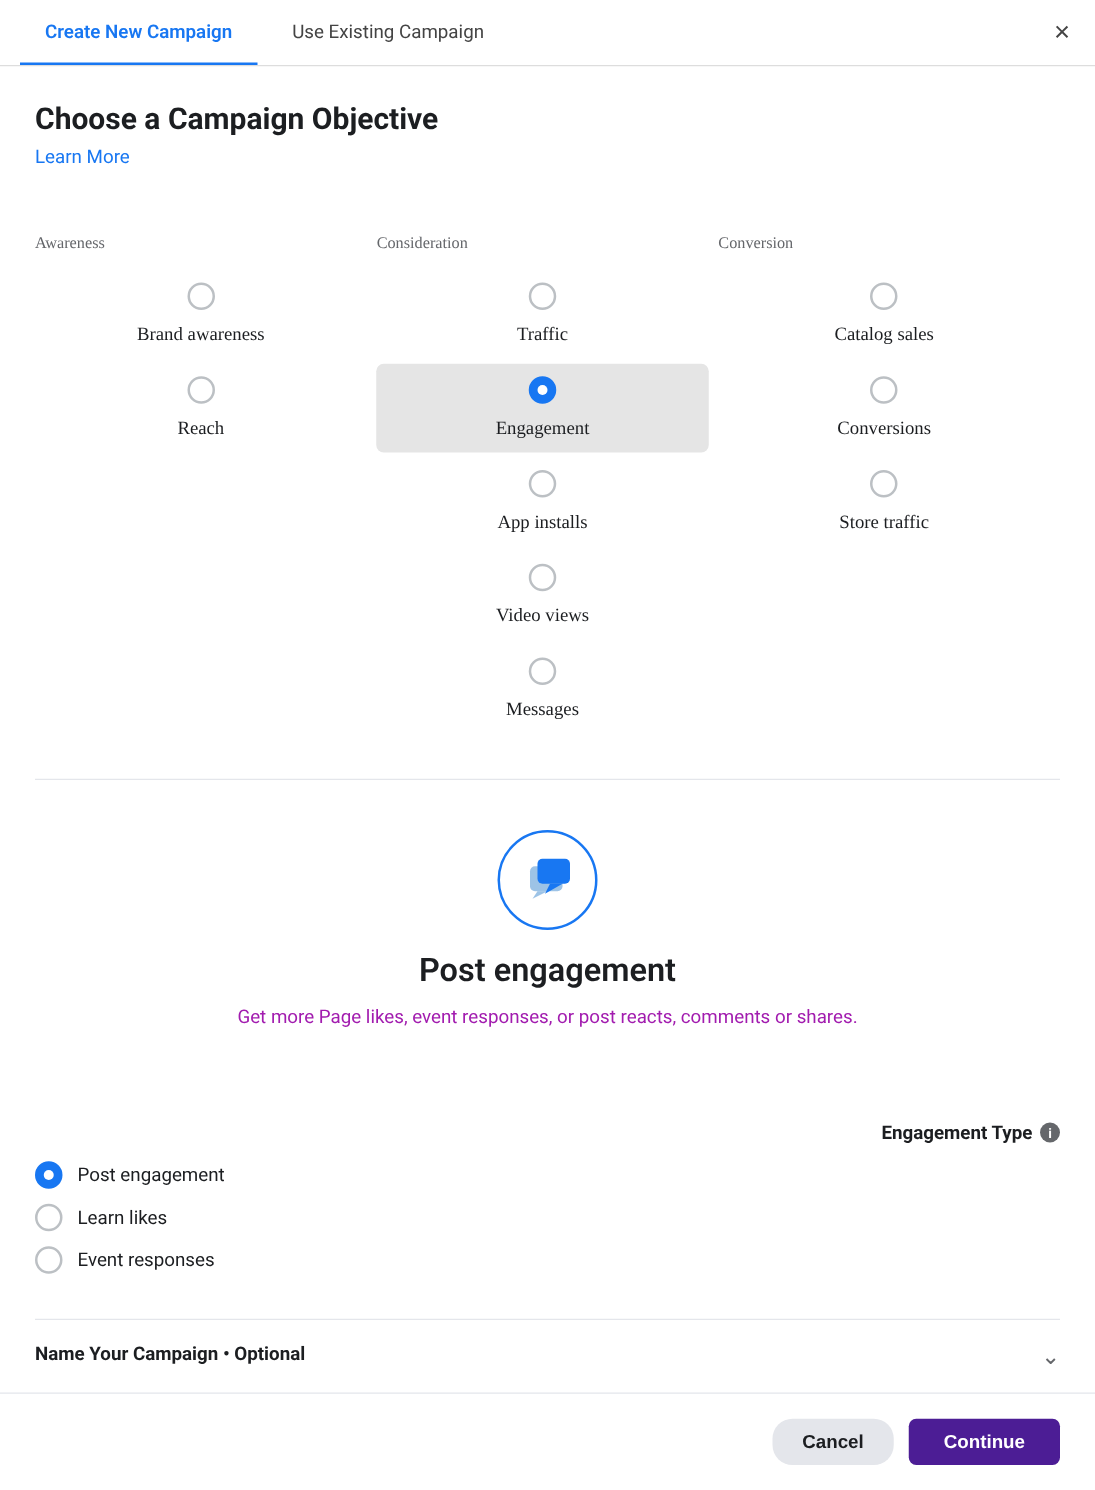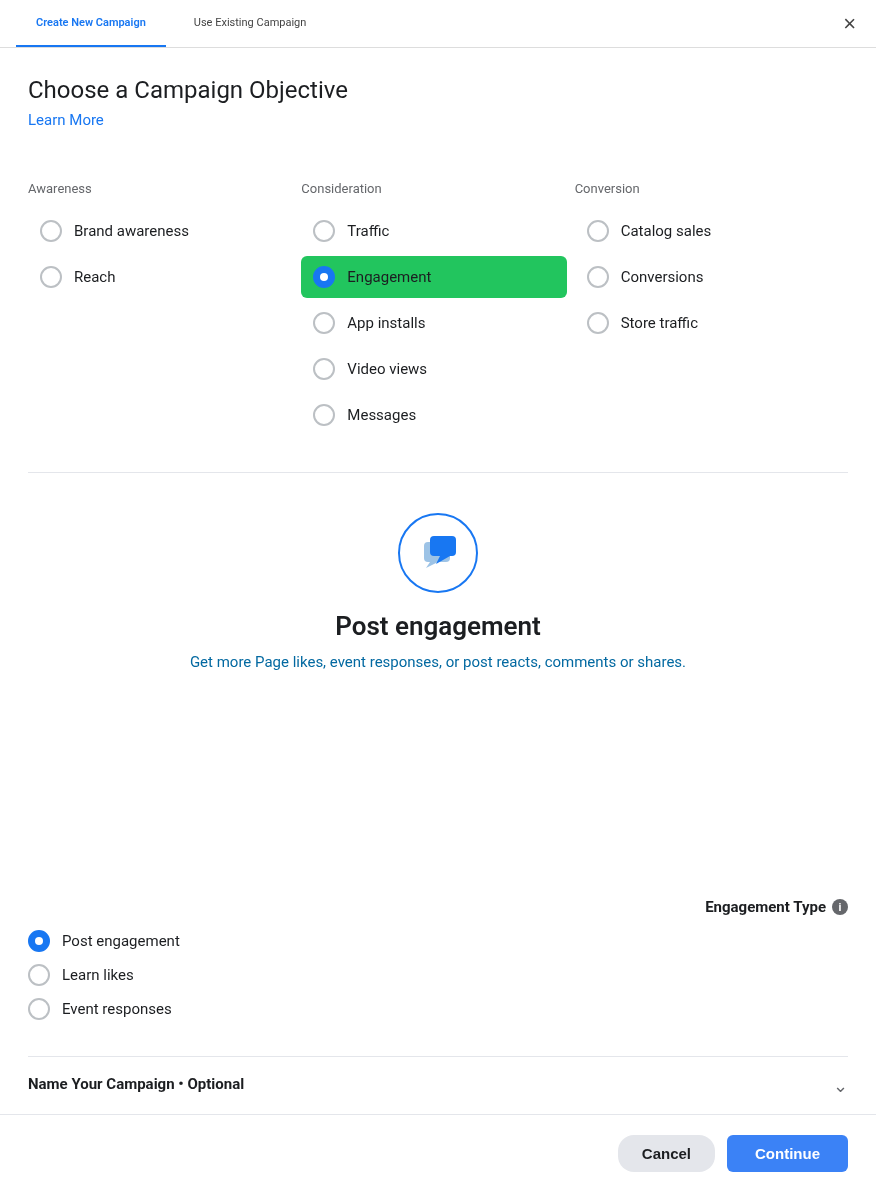--- a/index.html
+++ b/index.html
@@ -21,21 +21,21 @@
     }
     .tab-bar {
       display: flex;
       align-items: center;
       border-bottom: 1px solid #ddd;
       padding: 0 16px;
       position: relative;
     }
     .tab {
       padding: 16px 20px;
-      font-size: 11px;
+      font-size: 15px;
       cursor: pointer;
       font-weight: 600;
       color: #1877f2;
       border-bottom: 2px solid #1877f2;
       margin-right: 8px;
     }
     .tab.inactive {
       color: #444;
       border-bottom: 2px solid transparent;
       font-weight: 400;
@@ -51,59 +51,61 @@
       background: none;
       border: none;
       line-height: 1;
     }
     .content {
       padding: 28px 28px 0 28px;
       flex: 1;
     }
     .page-title {
       font-size: 24px;
-      font-weight: 400;
+      font-weight: 700;
       color: #1c1e21;
       margin-bottom: 6px;
     }
     .learn-more {
       color: #1877f2;
       font-size: 15px;
       text-decoration: none;
       cursor: pointer;
       margin-bottom: 28px;
       display: inline-block;
     }
     .objectives-grid {
       display: grid;
       grid-template-columns: 1fr 1fr 1fr;
       gap: 0;
       margin-top: 24px;
       margin-bottom: 32px;
     }
     .objective-column {
       padding: 0 8px 0 0;
+      font-family: Liberation Serif, serif;
     }
     .column-label {
       font-size: 13px;
       color: #65676b;
       margin-bottom: 14px;
       font-weight: 400;
     }
     .radio-option {
       display: flex;
       align-items: center;
       gap: 12px;
       padding: 10px 12px;
       border-radius: 6px;
       cursor: pointer;
       margin-bottom: 4px;
+      flex-direction: column;
     }
     .radio-option.selected {
-      background: #22c55e;
+      background: #e5e5e5;
     }
     .radio-option label {
       font-size: 15px;
       color: #1c1e21;
       cursor: pointer;
     }
     .radio-circle {
       width: 22px;
       height: 22px;
       border-radius: 50%;
@@ -147,21 +149,21 @@
       margin-bottom: 18px;
     }
     .engagement-title {
       font-size: 26px;
       font-weight: 600;
       color: #1c1e21;
       margin-bottom: 10px;
     }
     .engagement-desc {
       font-size: 15px;
-      color: #0369a1;
+      color: #a21caf;
       text-align: center;
       max-width: 500px;
       line-height: 1.5;
     }
     .engagement-type-section {
       padding: 20px 28px 0 28px;
     }
     .engagement-type-label {
       font-size: 15px;
       font-weight: 700;
@@ -231,21 +233,21 @@
       background: #e4e6eb;
       border: none;
       border-radius: 16px;
       font-size: 15px;
       font-weight: 600;
       color: #1c1e21;
       cursor: pointer;
     }
     .continue-btn {
       padding: 10px 28px;
-      background: #3b82f6;
+      background: #4c1d95;
       border: none;
       border-radius: 6px;
       font-size: 15px;
       font-weight: 700;
       color: #fff;
       cursor: pointer;
     }
   </style>
 </head>
 <body>

